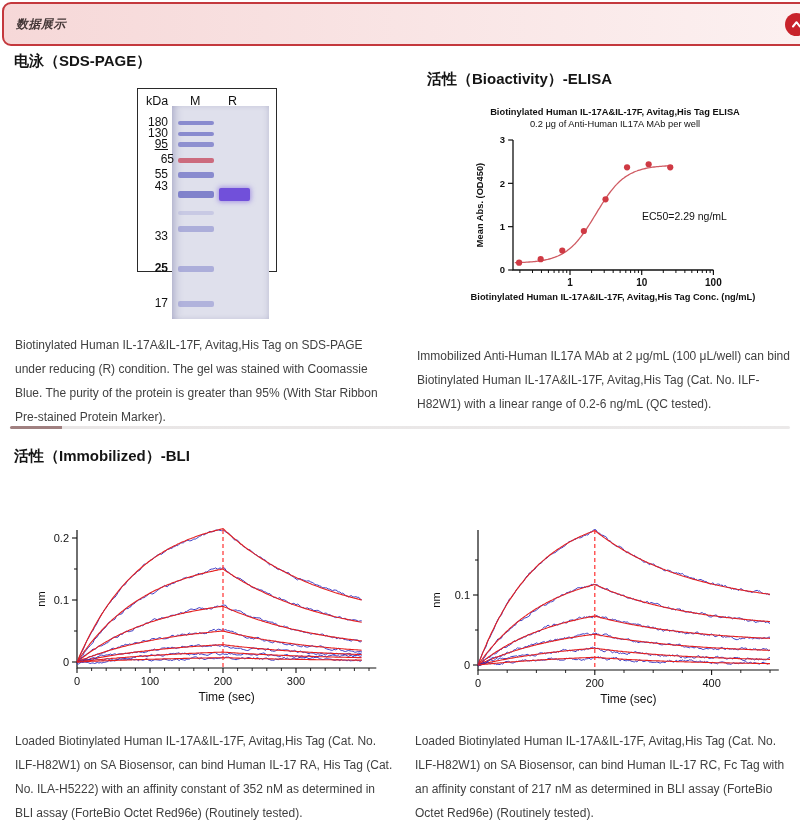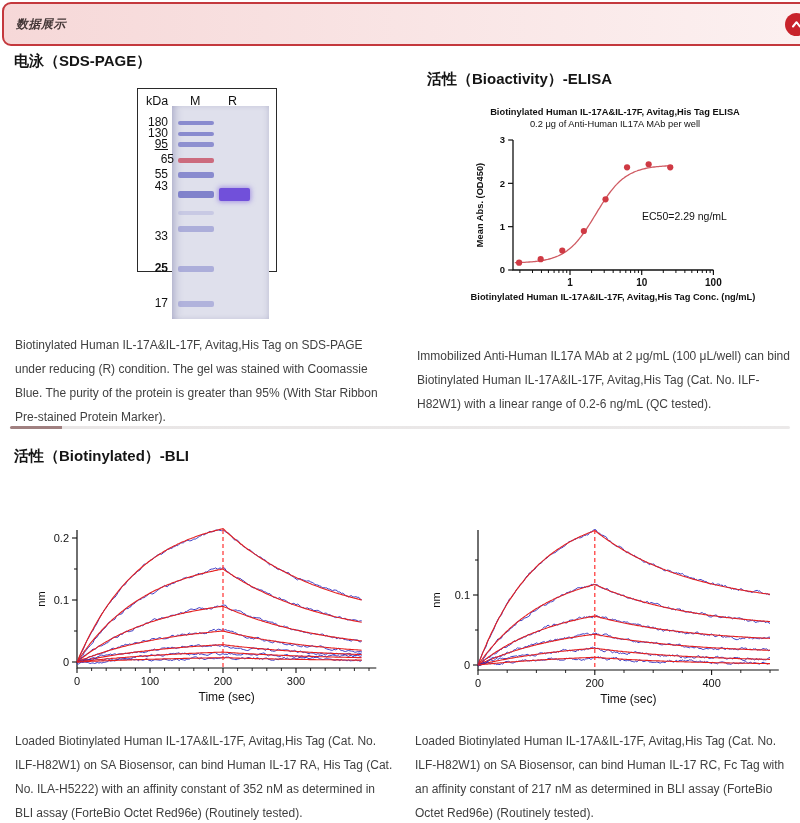--- a/index.html
+++ b/index.html
@@ -118,21 +118,21 @@
     <circle cx="113.8470337020149" cy="131.003" r="3.1" fill="#cf3a44"></circle>
     <circle cx="135.53052900208036" cy="99.3721" r="3.1" fill="#cf3a44"></circle>
     <circle cx="157.0645972435702" cy="67.3079" r="3.1" fill="#cf3a44"></circle>
     <circle cx="178.64844793267764" cy="64.27480000000001" r="3.1" fill="#cf3a44"></circle>
     <circle cx="200.2322986217851" cy="67.3079" r="3.1" fill="#cf3a44"></circle>
   </svg>
 <p class="abs caption" style="left:417px;top:344px;width:378px;">Immobilized Anti-Human IL17A MAb at 2 μg/mL (100 μL/well) can bind Biotinylated Human IL-17A&amp;IL-17F, Avitag,His Tag (Cat. No. ILF-H82W1) with a linear range of 0.2-6 ng/mL (QC tested).</p>
 
 <div class="abs divider"></div>
 
-<h2 class="abs sec-title" style="left:14px;top:447px;">活性（Biotinylated）-BLI</h2>
+<h2 class="abs sec-title" style="left:14px;top:447px;">活性（Immobilized）-BLI</h2>
 <svg id="bli-left-svg" class="abs" style="left:15px;top:515px;" width="385" height="200" viewBox="0 0 385 200">
     <path d="M62,15 L62,153 L361.3,153" fill="none" stroke="#111" stroke-width="1.2"></path>
     <line x1="62" y1="147" x2="57" y2="147" stroke="#111" stroke-width="1.1"></line>
     <text x="54" y="150.5" font-size="11" font-weight="400" text-anchor="end" fill="#111">0</text>
     <line x1="62" y1="85" x2="57" y2="85" stroke="#111" stroke-width="1.1"></line>
     <text x="54" y="88.5" font-size="11" font-weight="400" text-anchor="end" fill="#111">0.1</text>
     <line x1="62" y1="23" x2="57" y2="23" stroke="#111" stroke-width="1.1"></line>
     <text x="54" y="26.5" font-size="11" font-weight="400" text-anchor="end" fill="#111">0.2</text>
     <line x1="62" y1="116" x2="59" y2="116" stroke="#111" stroke-width="1"></line>
     <line x1="62" y1="54" x2="59" y2="54" stroke="#111" stroke-width="1"></line>

